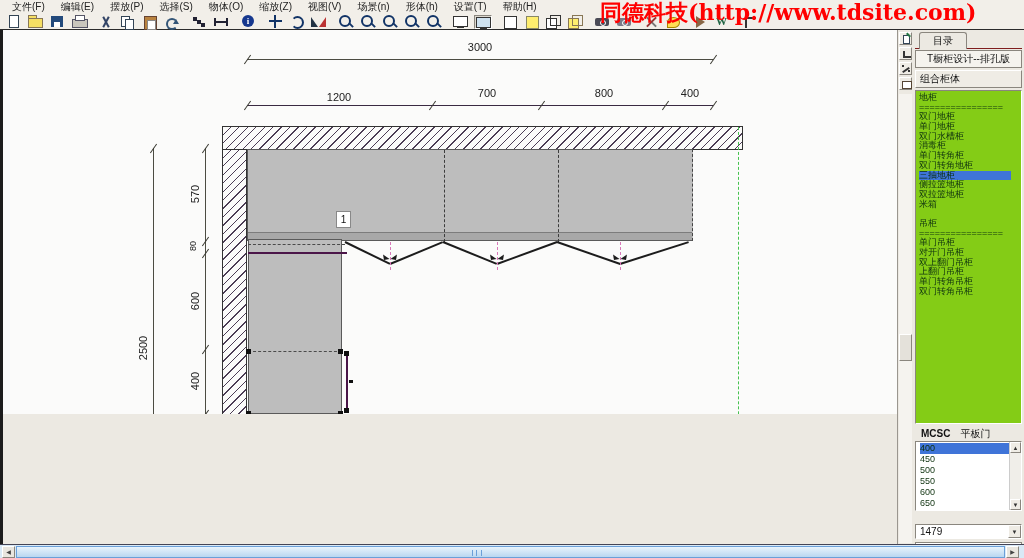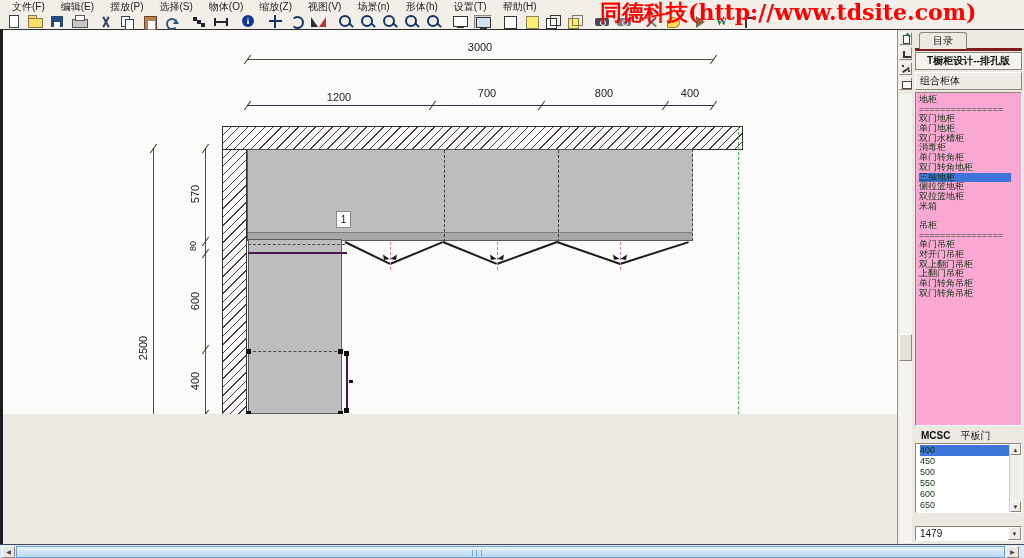--- a/index.html
+++ b/index.html
@@ -93,29 +93,29 @@
   .s-page::after{left:6px;top:1px;width:5px;height:2px;background:#274;transform:rotate(45deg)}
   .s-corner::before{left:3px;top:3px;width:6px;height:5px;border-left:2px solid #333;border-bottom:2px solid #333}
   .s-node::before{left:2px;top:6px;width:8px;height:2px;background:#333;transform:rotate(-35deg)}
   .s-node::after{left:2px;top:2px;width:2px;height:2px;background:#333;box-shadow:6px 5px 0 #333}
   .s-folder::before{left:2px;top:3px;width:8px;height:6px;background:#fff;border:1px solid #543}
   #striptrack{position:absolute;left:1px;top:64px;width:13px;height:449px;background:#f5f3ef}
   #stripthumb{position:absolute;left:0px;top:240px;width:13px;height:27px;background:#e4e1da;
               border:1px solid;border-color:#fff #8a867e #8a867e #fff;box-sizing:border-box}
   
   #panel{position:absolute;left:913px;top:30px;width:111px;height:514px;background:#ece9e2;padding:1px 2px;box-sizing:border-box}
-  #tabrow{height:17px;position:relative;border-bottom:3px solid #7f1d1d}
+  #tabrow{height:17px;position:relative;border-bottom:1px solid #7f1d1d}
   #tab-catalog{position:absolute;left:4px;top:1px;width:46px;height:16px;background:#ece9e2;
                border:1px solid #8a867e;border-bottom:none;border-radius:3px 3px 0 0;
                text-align:center;font-size:10px;line-height:15px}
   #ptitle{margin-top:1px;height:16px;background:#f5f3ee;border:1px solid #8a867e;
-          font-weight:bold;font-size:10px;line-height:16px;text-align:center;white-space:nowrap;overflow:hidden}
+          font-weight:normal;font-size:10px;line-height:16px;text-align:center;white-space:nowrap;overflow:hidden}
   #groupbtn{margin-top:2px;height:16px;background:#efece5;border:1px solid;border-color:#fff #8a867e #8a867e #fff;
             font-size:10px;line-height:16px;padding-left:4px}
-  #catalog{margin-top:2px;height:334px;background:#f9a8d4;border:1px solid;border-color:#8a867e #fff #fff #8a867e;
+  #catalog{margin-top:2px;height:334px;background:#84cc16;border:1px solid;border-color:#8a867e #fff #fff #8a867e;
            overflow:hidden;padding:2px 0 0 3px;box-sizing:border-box}
   #catalog .li{font-size:9px;line-height:9.7px;height:9.7px;white-space:nowrap;color:#103310}
   #catalog .li.sel{background:#3f74d8;color:#0a2d0a;width:92px}
   #mcscrow{height:15px;display:flex;gap:10px;align-items:center;padding-left:6px;margin-top:2px}
   #mcsc-label{font-weight:bold;font-size:10px}
   #mcsc-type{font-size:10px}
   #sizes{position:relative;height:70px;background:#fff;border:1px solid;border-color:#8a867e #fff #fff #8a867e;
          overflow:hidden;box-sizing:border-box}
   #sizes .inner{position:absolute;left:1px;top:1px;right:12px;bottom:1px;padding-left:3px}
   #sizes .li{font-size:9px;line-height:11px;height:11px;color:#103310}

